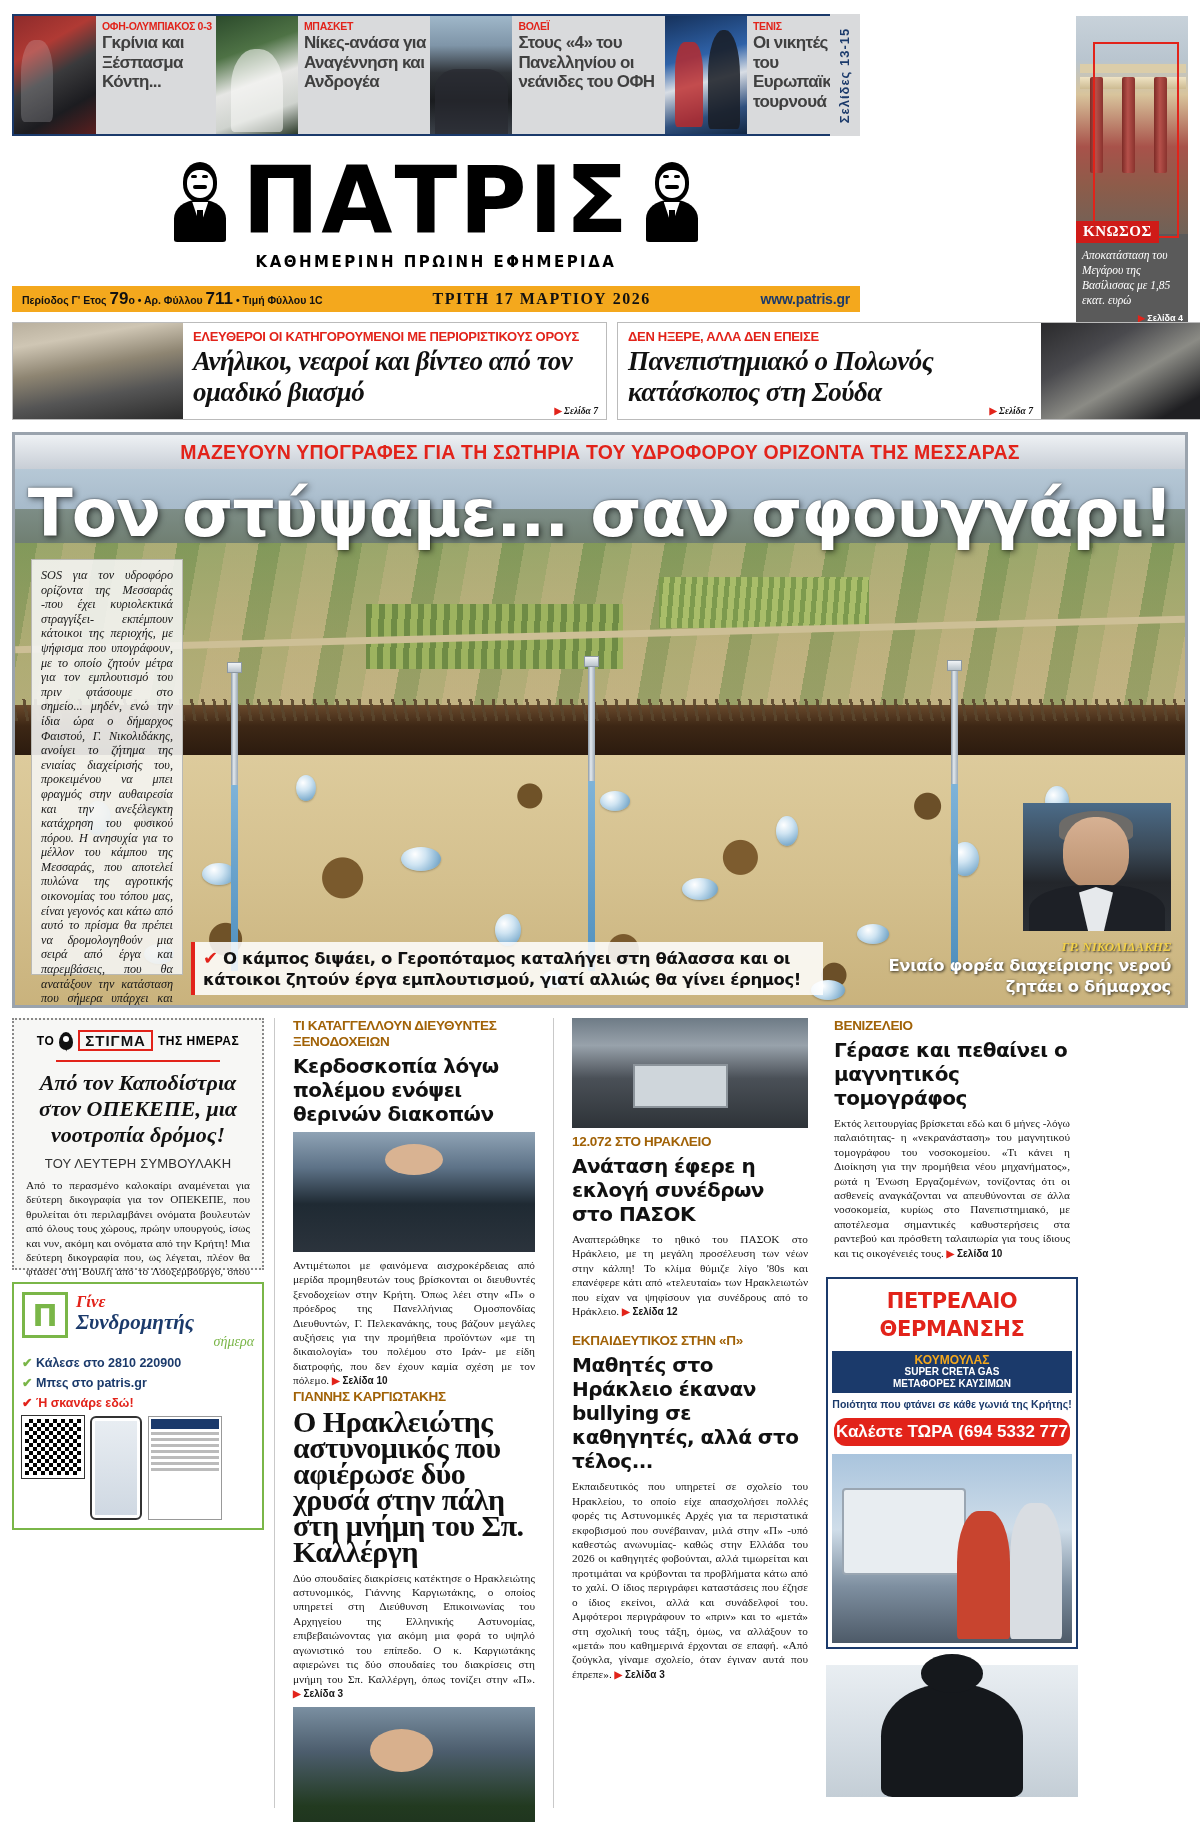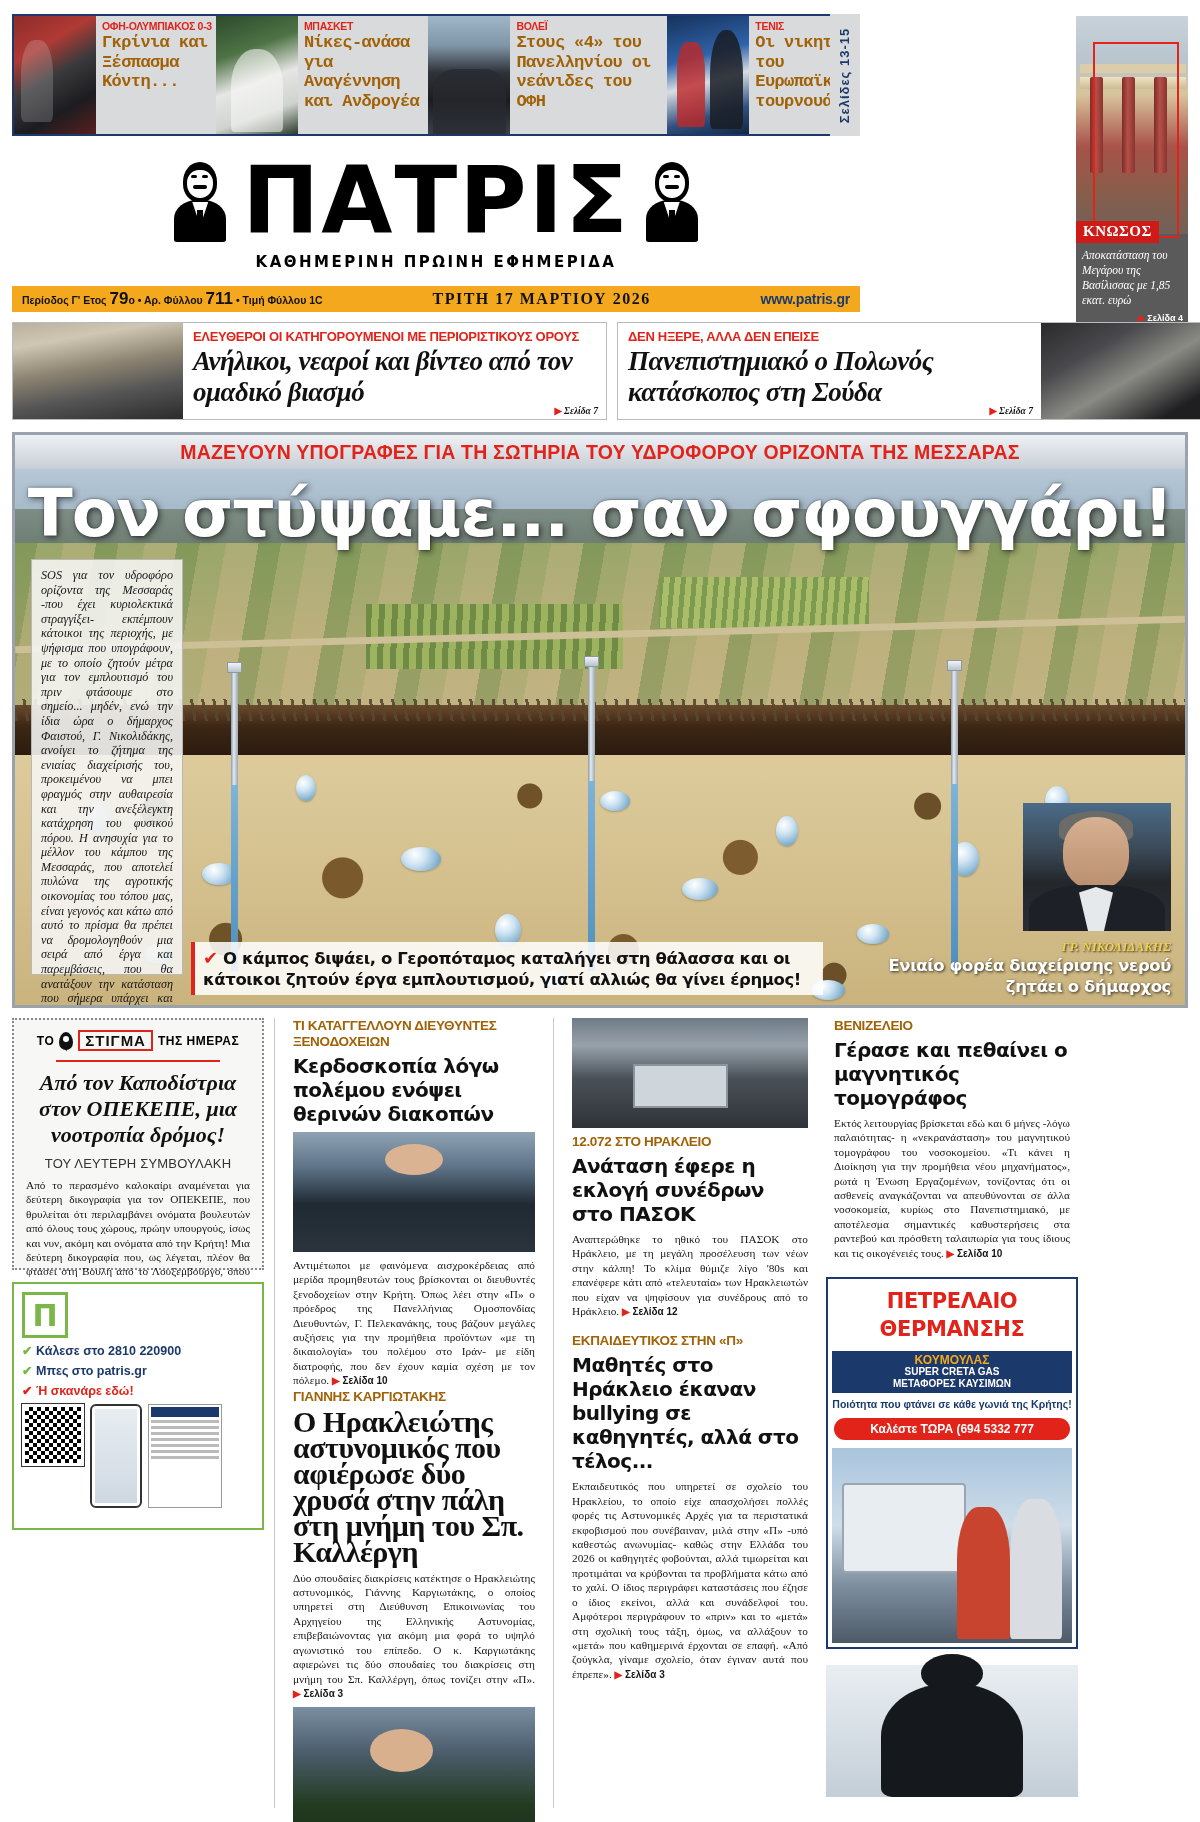--- a/index.html
+++ b/index.html
@@ -23,23 +23,23 @@
     overflow: hidden;
   }
   .sport-item { display: flex; height: 100%; flex: 1 1 auto; }
   .sport-photo { width: 82px; height: 100%; flex: none; position: relative; overflow: hidden; }
   .sport-txt { padding: 4px 4px 0 6px; flex: 1 1 auto; min-width: 0; }
   .sport-kicker {
     color: #e2231a; font-weight: bold; font-size: 10.5px;
     letter-spacing: -0.3px; white-space: nowrap; line-height: 12px;
   }
   .sport-head {
-    font-family: Liberation Mono, monospace;
+    font-family: Liberation Sans, sans-serif;
     font-weight: bold; font-size: 17px; line-height: 19.5px;
-    color: #a16207; letter-spacing: -0.6px;
+    color: #404040; letter-spacing: -0.6px;
     margin-top: 1px;
   }
   .sel-vertical {
     position: absolute; left: 830px; top: 14px;
     width: 30px; height: 122px;
     display: flex; align-items: center; justify-content: center;
     background: #d9dadc;
   }
   .sel-vertical span {
     transform: rotate(-90deg); white-space: nowrap;
@@ -457,21 +457,21 @@
     background:#1b3a6b; color:#fff; margin:6px 4px 0 4px; padding:3px;
     text-align:center; font-size:10px; font-weight:bold; line-height:12px;
   }
   .ad-brand .o { color:#f4a81d; font-size:12px; }
   .ad-tag {
     color:#1b3a6b; font-weight:bold; font-size:10.5px; line-height:13px;
     text-align:center; padding:5px 4px;
   }
   .ad-phone {
     margin:2px 6px; background:#e2231a; color:#fff; border-radius:12px;
-    font-size:12px; font-weight:bold; text-align:center; padding:4px 2px;
+    font-size:17px; font-weight:bold; text-align:center; padding:4px 2px;
   }
   .ad-img {
     flex:1 1 auto; margin:6px 4px 4px 4px;
     background:linear-gradient(180deg,#a9c4dd 0%,#cfdde9 40%,#7e8fa0 70%,#4d5a68 100%);
     position:relative; overflow:hidden;
   }
   .ad-img .truck{position:absolute;left:4%;top:18%;width:52%;height:46%;background:#e8edf1;border:2px solid #9aa6b2;border-radius:4px;}
   .ad-img .p1{position:absolute;right:26%;bottom:2%;width:22%;height:68%;background:#c8442f;border-radius:40% 40% 4% 4%;}
   .ad-img .p2{position:absolute;right:4%;bottom:2%;width:22%;height:72%;background:#d9dde2;border-radius:40% 40% 4% 4%;}
 </style>
@@ -692,20 +692,25 @@
           <span class="pg">
             <span class="arw">▶</span>
             <span>Σελίδα 2</span>
           </span>
         </div>
       </div>
 
       <div class="promo">
         <div class="promo-top">
           <div class="promo-logo">Π</div>
+          <div style="flex:1 1 auto;">
+            <div class="promo-h1">Γίνε</div>
+            <div class="promo-h2">Συνδρομητής</div>
+            <div class="promo-h3">σήμερα</div>
+          </div>
         </div>
         <div class="promo-li">
           <span class="chk">✔</span>
           <span>Κάλεσε στο 2810 220900</span>
         </div>
         <div class="promo-li">
           <span class="chk">✔</span>
           <span>Μπες στο patris.gr</span>
         </div>
         <div class="promo-li red">

